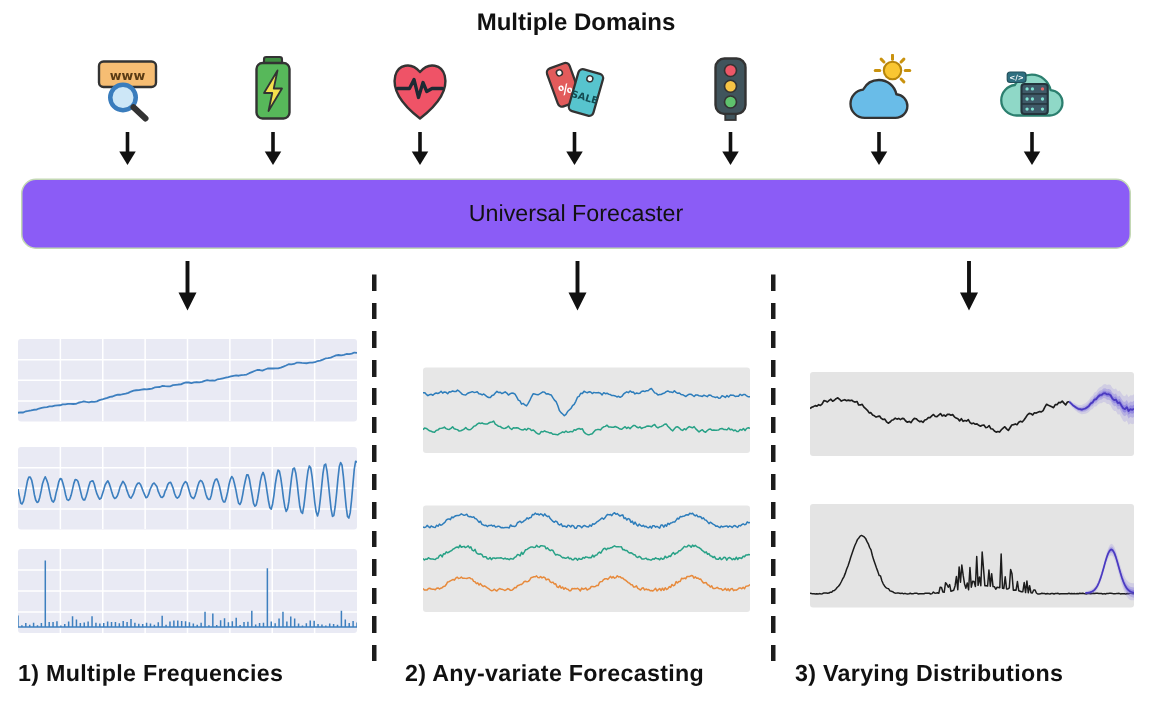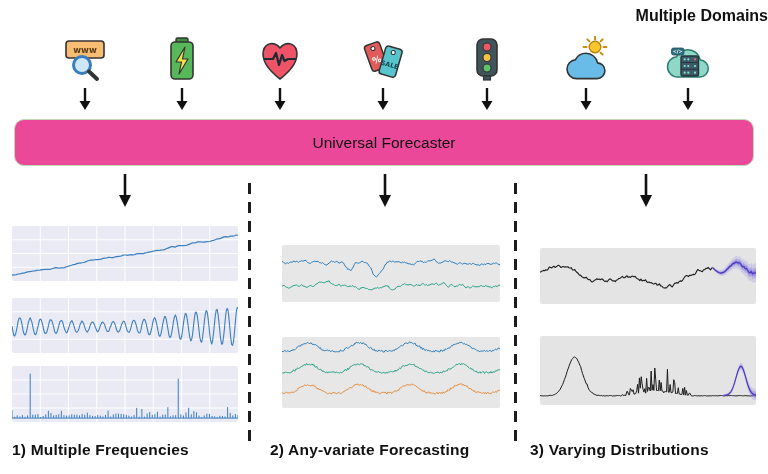--- a/index.html
+++ b/index.html
@@ -1,19 +1,19 @@
 <!DOCTYPE html>
 <html><head>
 <meta charset="utf-8">
 <style>
   * { margin:0; padding:0; box-sizing:border-box; }
   html,body { width:768px; height:474px; background:#fff; overflow:hidden;
     font-family:"Liberation Sans", sans-serif; }
   .canvas { position:absolute; inset:0; width:768px; height:474px; background:#fff; }
-  .title { position:absolute; top:7px; left:0; width:100%; text-align:right;
+  .title { position:absolute; top:7px; left:0; width:100%; text-align:center;
     font-size:16px; font-weight:600; color:#111; }
   .icon-slot { position:absolute; top:36px; width:52px; display:flex;
     flex-direction:column; align-items:center; gap:5px;justify-content:space-between; }
   .icon-slot svg { display:block; }
   .arr, .arr-big { display:block; }
   .arr-big { position:absolute; top:173px; }
   .bar { position:absolute; left:14px; right:14px; top:119px; height:47px;
     background:#dcead2; border:1px solid #c3d8b4; border-radius:10px;
     display:flex; align-items:center; justify-content:center; }
   .bar-label { font-size:15.5px; color:#111; }
@@ -138,21 +138,21 @@
           <circle cx="22.3" cy="36.7" r="1.1" fill="#7fe3d2"></circle>
           <circle cx="29" cy="36.7" r="1.1" fill="#7fe3d2"></circle>
       </g>
     </svg>
     <svg class="arr" width="16" height="24" viewBox="0 0 16 24">
       <line x1="8" y1="1" x2="8" y2="15" stroke="#111" stroke-width="2.4"></line>
         <polygon points="2.5,14 13.5,14 8,23" fill="#111"></polygon>
     </svg>
   </div>
 
-  <div class="bar" style="background: #ec4899; border-color: rgb(195, 216, 180);">
+  <div class="bar" style="background: #8b5cf6; border-color: rgb(195, 216, 180);">
     <span class="bar-label">Universal Forecaster</span>
   </div>
 
   <svg class="arr-big" style="left:116px" width="18" height="36" viewBox="0 0 18 36">
     <line x1="9" y1="1" x2="9" y2="23" stroke="#111" stroke-width="2.6"></line>
       <polygon points="3,22 15,22 9,34" fill="#111"></polygon>
   </svg>
   <svg class="arr-big" style="left:376px" width="18" height="36" viewBox="0 0 18 36">
     <line x1="9" y1="1" x2="9" y2="23" stroke="#111" stroke-width="2.6"></line>
       <polygon points="3,22 15,22 9,34" fill="#111"></polygon>

